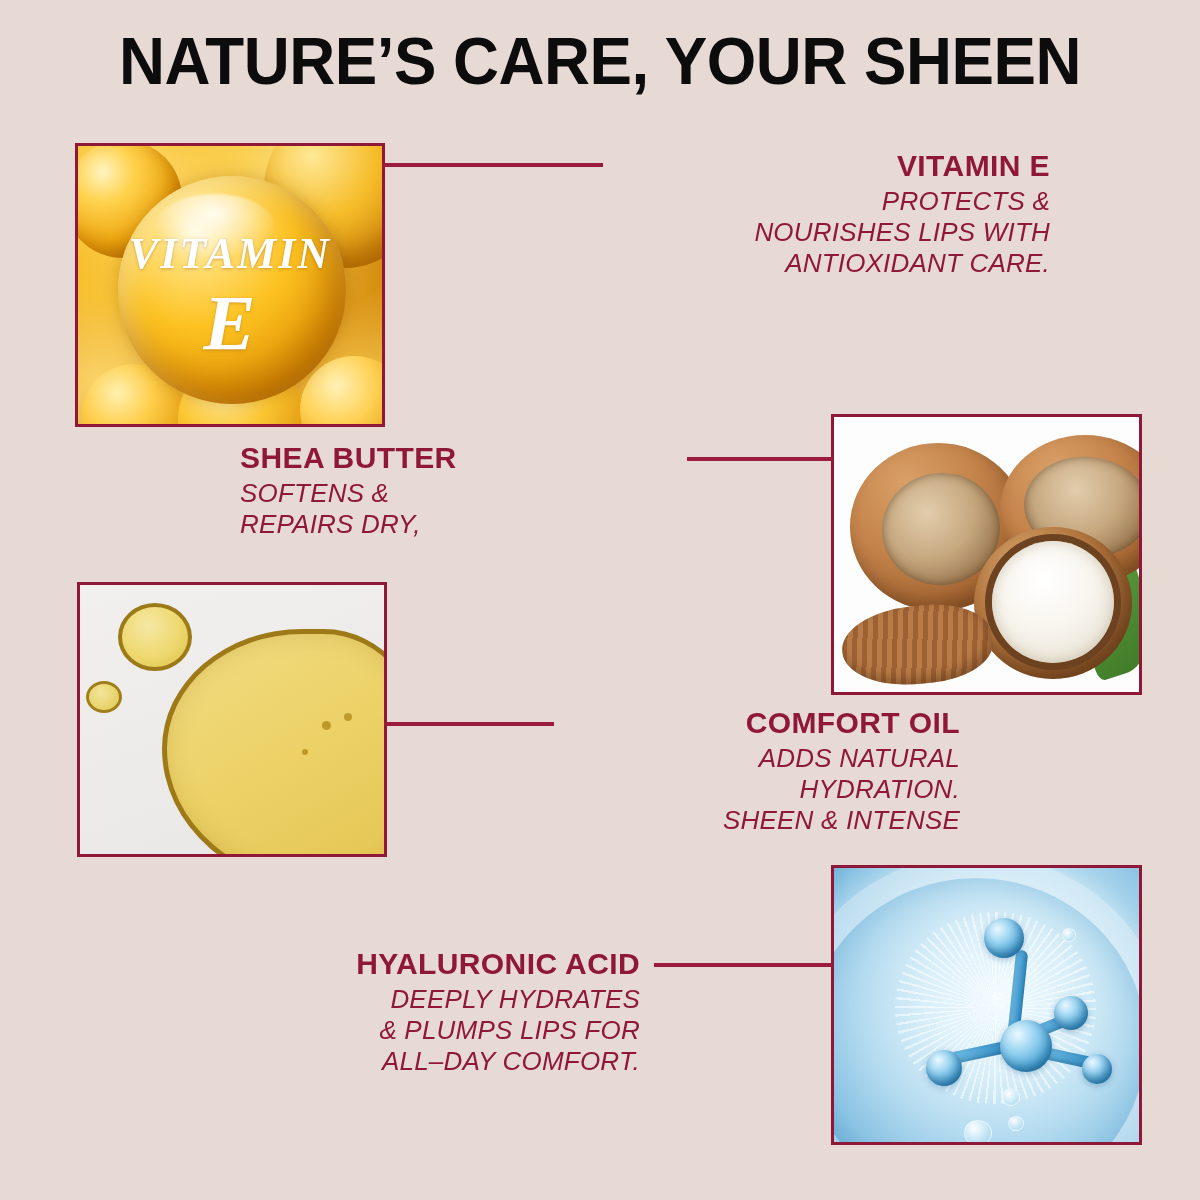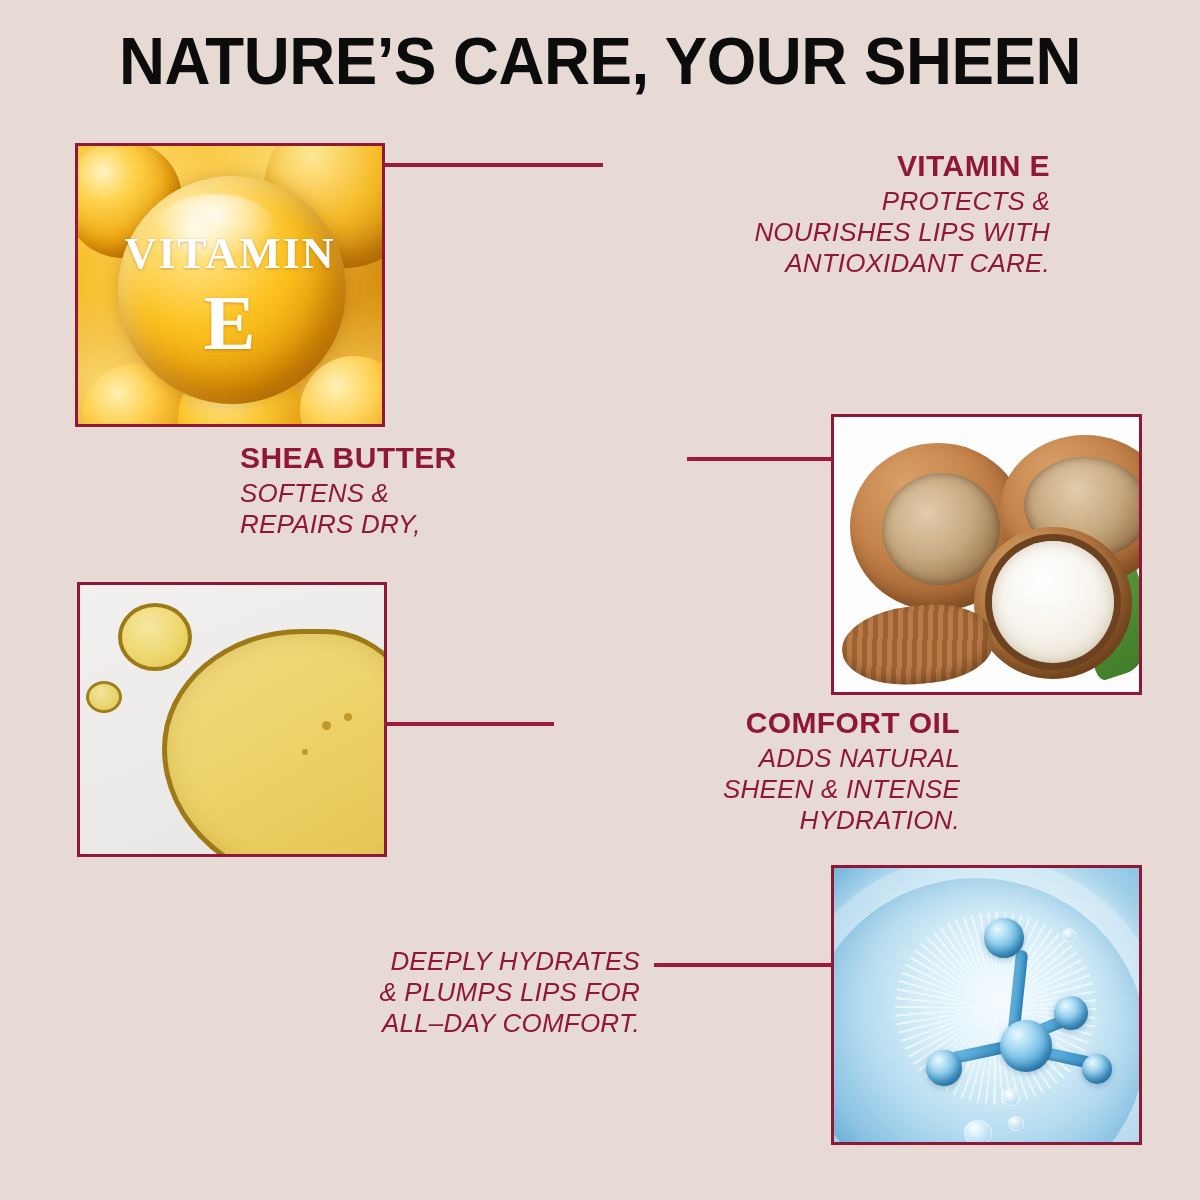--- a/index.html
+++ b/index.html
@@ -30,20 +30,21 @@
     transform: scaleX(0.95);
     white-space: nowrap;
   }
 
   
   .panel {
     position: absolute;
     border: 3px solid #8f1838;
     box-sizing: border-box;
     overflow: hidden;
+    font-style: italic;
   }
 
   
   .connector {
     position: absolute;
     height: 4px;
     background: #9b1b3c;
   }
 
   
@@ -327,22 +328,22 @@
   <div id="castor-drop-small"></div>
   <div class="castor-bubble" id="castor-b1"></div>
   <div class="castor-bubble" id="castor-b2"></div>
   <div class="castor-bubble" id="castor-b3"></div>
 </div>
 <div class="connector" id="connector-castor-oil"></div>
 <div class="txt-block align-center" id="text-castor-oil">
   <div class="head">COMFORT OIL</div>
   <div class="body">
     <div>ADDS NATURAL</div>
+    <div>HYDRATION.</div>
     <div>SHEEN &amp; INTENSE</div>
-    <div>HYDRATION.</div>
   </div>
 </div>
 
 <div class="panel" id="panel-hyaluronic-acid">
   <div class="hya-bg"></div>
   <div class="hya-rays"></div>
   <div class="hya-jar-rim"></div>
   <div class="bond" id="hya-bond-top"></div>
   <div class="bond" id="hya-bond-right"></div>
   <div class="bond" id="hya-bond-br"></div>
@@ -352,18 +353,19 @@
   <div class="atom" id="hya-atom-right"></div>
   <div class="atom" id="hya-atom-br"></div>
   <div class="atom" id="hya-atom-left"></div>
   <div class="droplet" id="hya-drop1"></div>
   <div class="droplet" id="hya-drop2"></div>
   <div class="droplet" id="hya-drop3"></div>
   <div class="droplet" id="hya-drop4"></div>
 </div>
 <div class="connector" id="connector-hyaluronic-acid"></div>
 <div class="txt-block align-center" id="text-hyaluronic-acid">
+  <div class="head">HYALURONIC ACID</div>
   <div class="body">
     <div>DEEPLY HYDRATES</div>
     <div>&amp; PLUMPS LIPS FOR</div>
     <div>ALL–DAY COMFORT.</div>
   </div>
 </div>
 
 </body></html>

